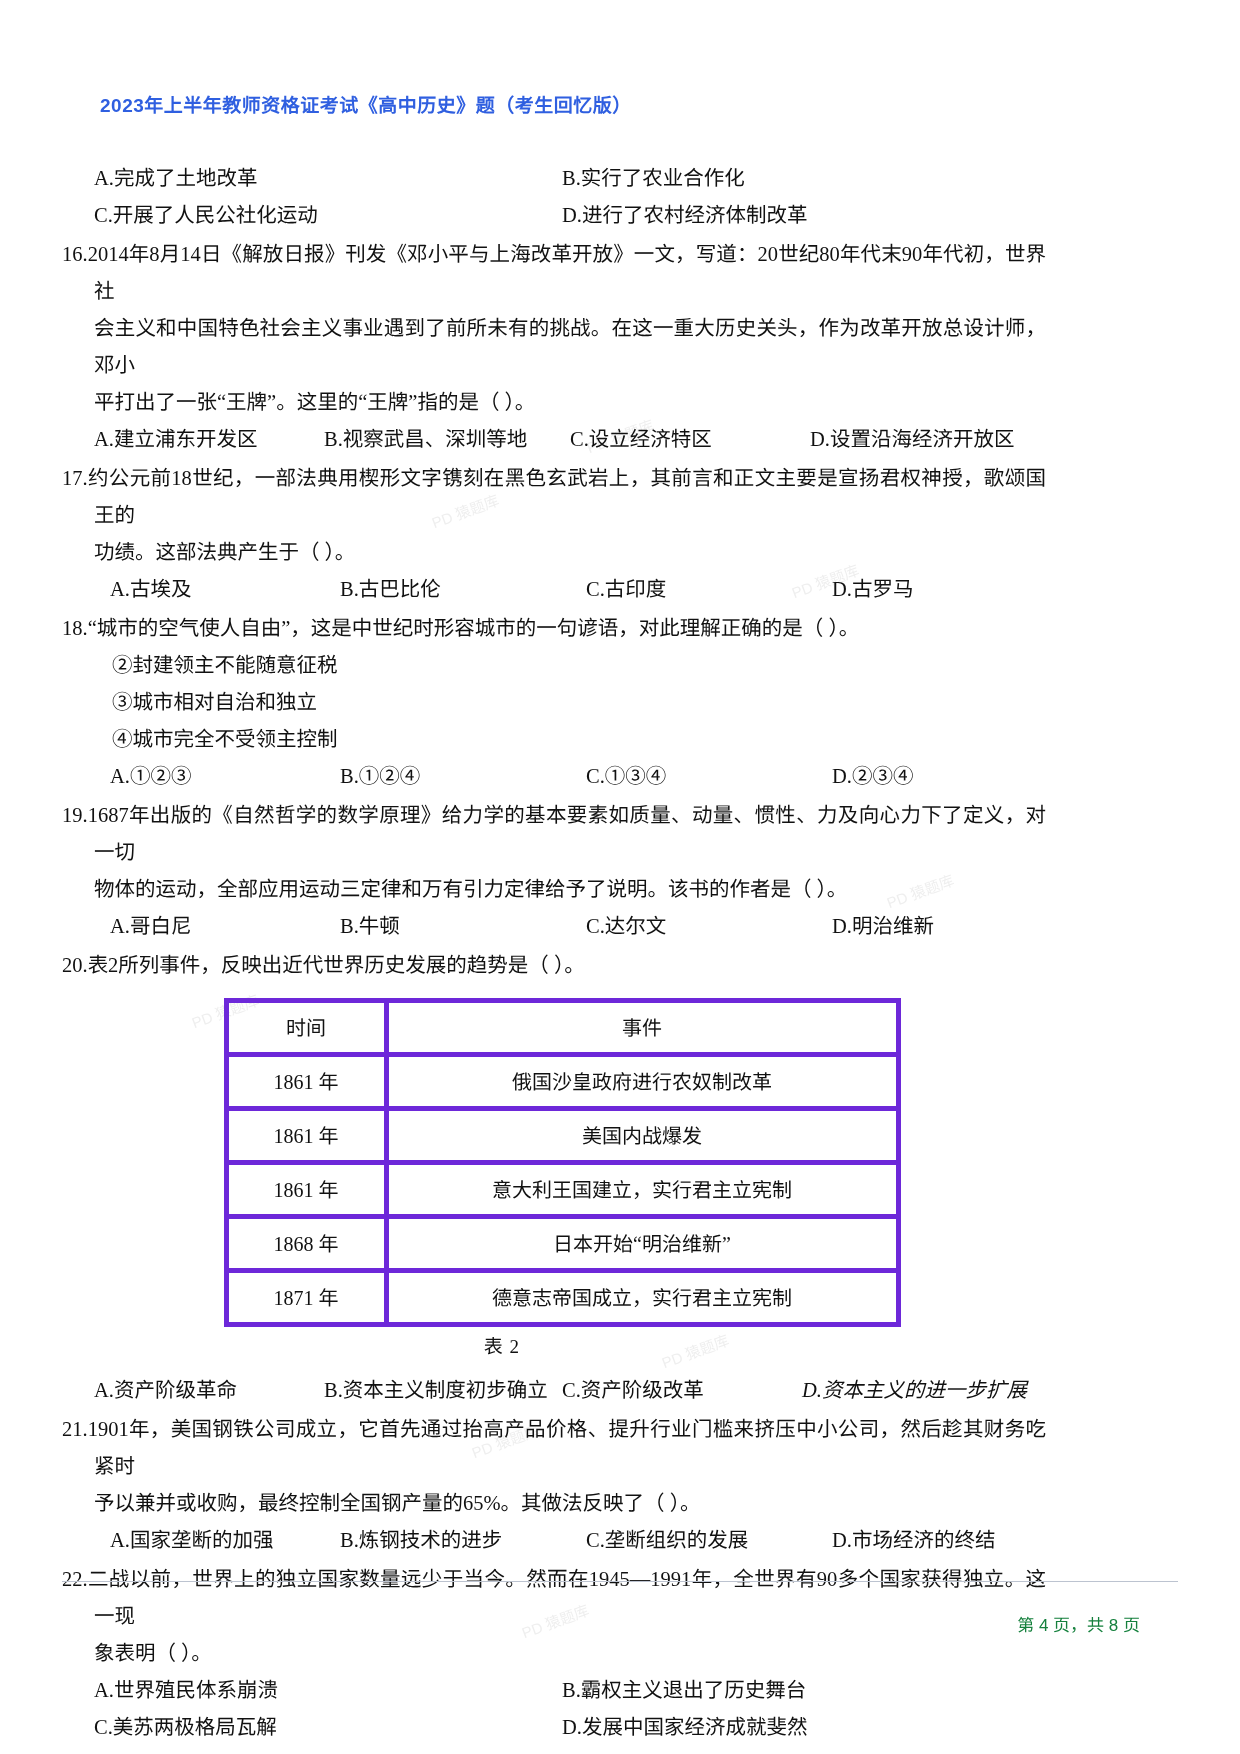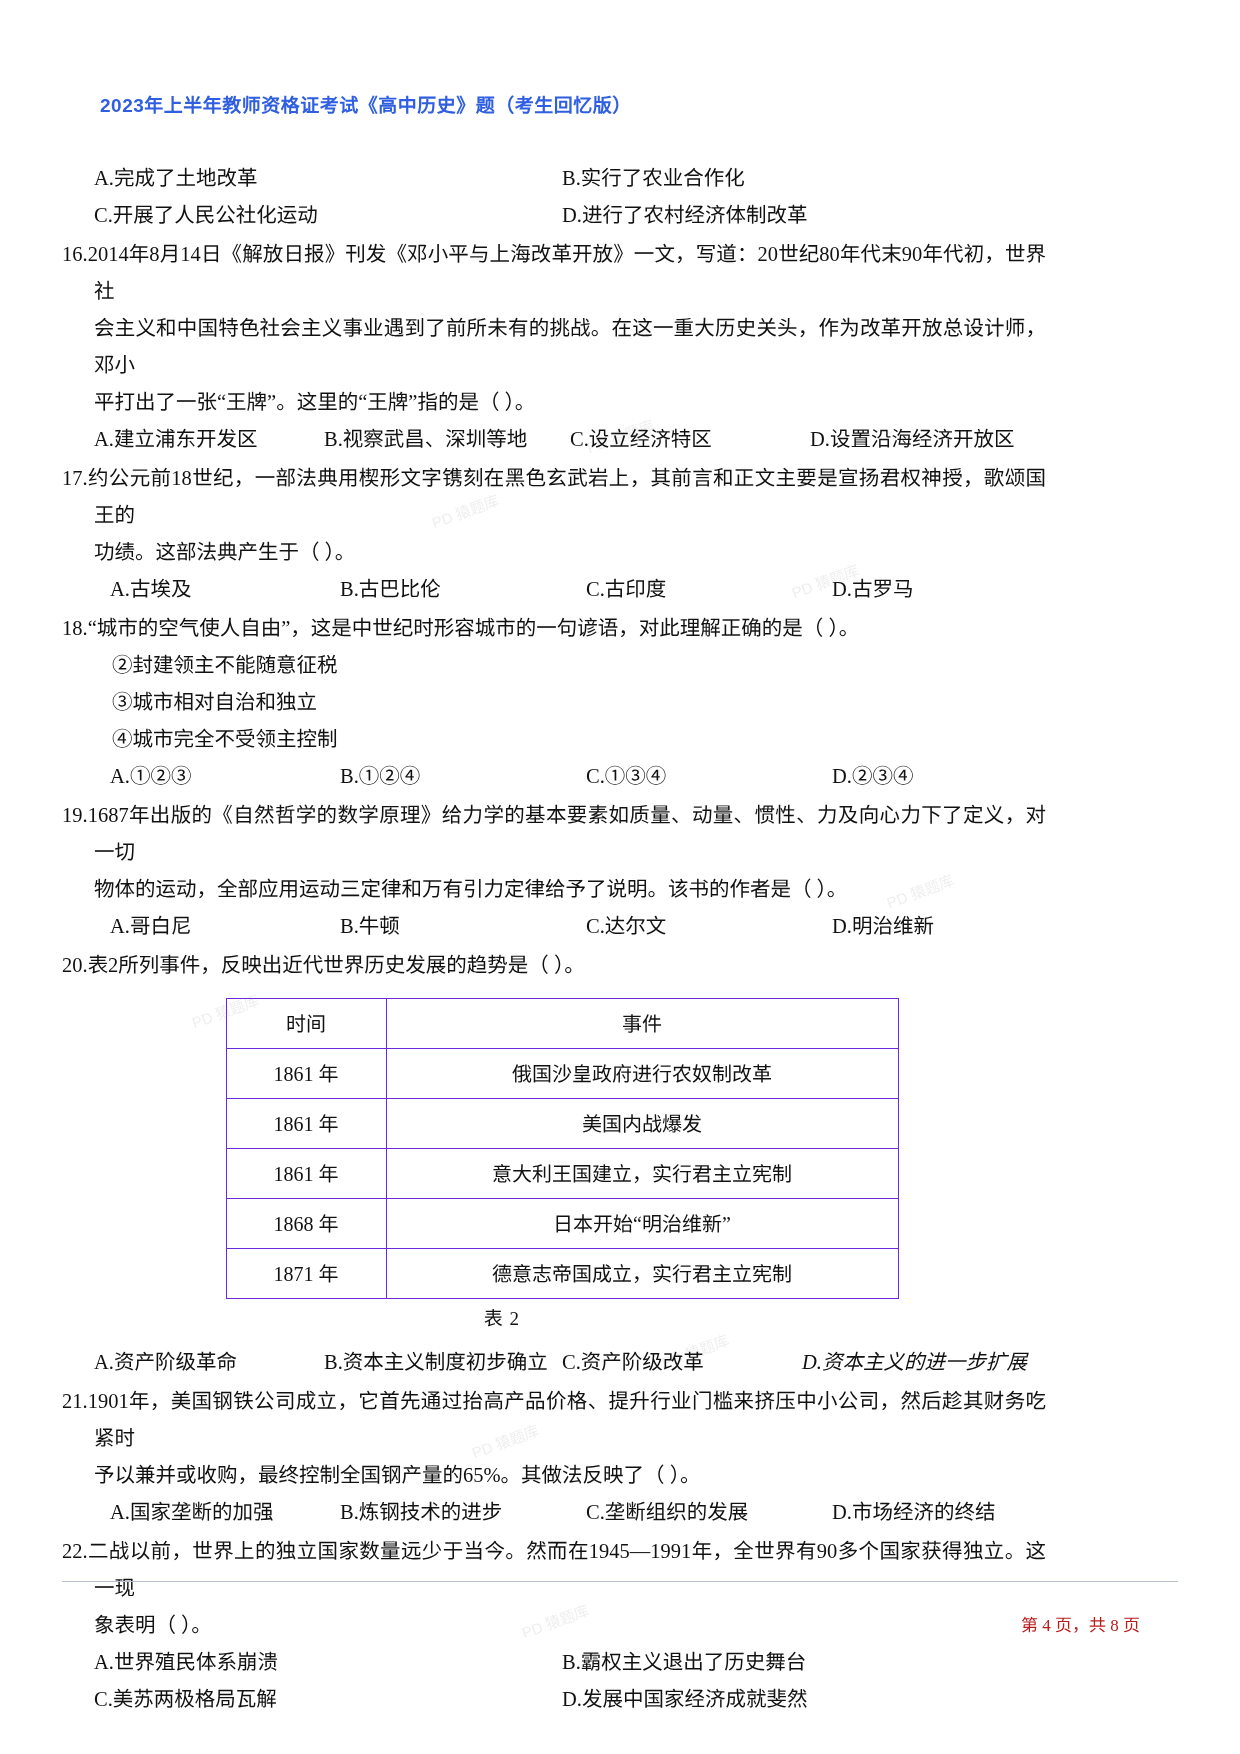--- a/index.html
+++ b/index.html
@@ -114,21 +114,21 @@
     display: flex;
     justify-content: center;
   }
   table.evt {
     border-collapse: collapse;
     width: 672px;
     table-layout: fixed;
     font-size: 20px;
   }
   table.evt th, table.evt td {
-    border: 1px solid #6d28d9;
+    border: 5px solid #6d28d9;
     text-align: center;
     vertical-align: middle;
     height: 49px;
     padding: 0 6px;
     font-weight: normal;
     font-family: "Liberation Serif", "DejaVu Serif", serif;
   }
   table.evt col.c-time { width: 160px; }
   table.evt col.c-evt  { width: 512px; }
   table.evt th { font-size: 20px; }
@@ -147,23 +147,23 @@
     left: 62px;
     right: 62px;
     bottom: 172px;
     border-top: 1px solid #bcc3d0;
     height: 0;
   }
   .footer-page {
     position: absolute;
     right: 100px;
     bottom: 118px;
-    font-family: Liberation Serif, serif;
+    font-family: Liberation Sans, sans-serif;
     font-size: 17px;
-    color: #b91c1c;
+    color: #15803d;
     white-space: nowrap;
   }
 
   
   .wm {
     position: absolute;
     color: rgba(120,120,120,0.13);
     font-size: 15px;
     font-family: "Liberation Sans", "DejaVu Sans", sans-serif;
     transform: rotate(-20deg);

